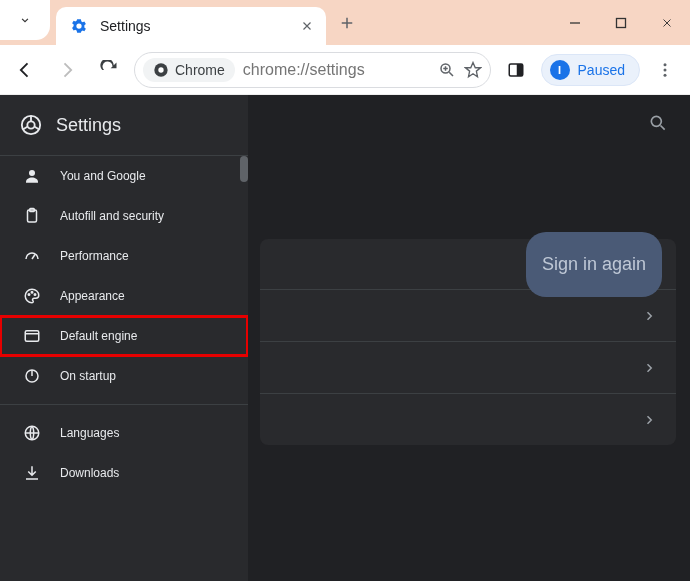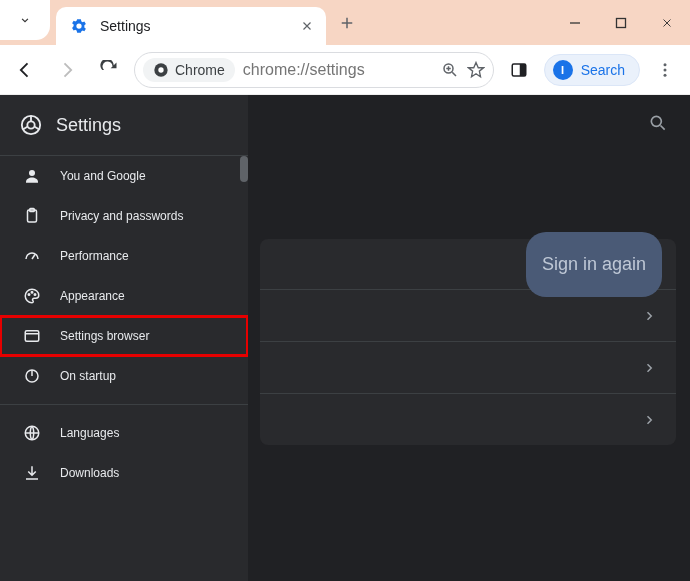--- a/index.html
+++ b/index.html
@@ -140,21 +140,21 @@
       </span>
   </div>
   <div class="side-icon">
       <svg width="18" height="18" viewBox="0 0 24 24">
         <rect x="3" y="4" width="18" height="16" rx="2" fill="none" stroke="#202124" stroke-width="2"></rect>
         <rect x="13" y="4" width="8" height="16" fill="#202124"></rect>
       </svg>
     </div>
   <div class="profile-chip">
     <span class="avatar">I</span>
-    <span class="lbl">Search</span>
+    <span class="lbl">Paused</span>
   </div>
   <div class="over-menu">
       <svg width="18" height="18" viewBox="0 0 24 24">
         <circle cx="12" cy="5" r="2" fill="#5f6368"></circle>
         <circle cx="12" cy="12" r="2" fill="#5f6368"></circle>
         <circle cx="12" cy="19" r="2" fill="#5f6368"></circle>
       </svg>
     </div>
 </div>
 
@@ -180,21 +180,21 @@
           </span>
         <span class="lbl">You and Google</span>
       </div>
       <div class="side-item">
         <span class="icon">
             <svg width="18" height="18" viewBox="0 0 24 24" fill="none" stroke="#e8eaed" stroke-width="2">
               <rect x="6" y="4" width="12" height="16" rx="2"></rect>
               <rect x="9" y="2" width="6" height="4" rx="1"></rect>
             </svg>
           </span>
-        <span class="lbl">Privacy and passwords</span>
+        <span class="lbl">Autofill and security</span>
       </div>
       <div class="side-item">
         <span class="icon">
             <svg width="18" height="18" viewBox="0 0 24 24" fill="none" stroke="#e8eaed" stroke-width="2">
               <path d="M4 16a8 8 0 1116 0"></path>
               <path d="M12 16l4-6"></path>
             </svg>
           </span>
         <span class="lbl">Performance</span>
       </div>
@@ -209,21 +209,21 @@
           </span>
         <span class="lbl">Appearance</span>
       </div>
       <div class="side-item highlighted">
         <span class="icon">
             <svg width="18" height="18" viewBox="0 0 24 24" fill="none" stroke="#e8eaed" stroke-width="2">
               <rect x="3" y="5" width="18" height="14" rx="2"></rect>
               <path d="M3 9h18"></path>
             </svg>
           </span>
-        <span class="lbl">Settings browser</span>
+        <span class="lbl">Default engine</span>
       </div>
       <div class="side-item">
         <span class="icon">
             <svg width="18" height="18" viewBox="0 0 24 24" fill="none" stroke="#e8eaed" stroke-width="2">
               <circle cx="12" cy="12" r="8"></circle>
               <path d="M12 4v8"></path>
             </svg>
           </span>
         <span class="lbl">On startup</span>
       </div>

